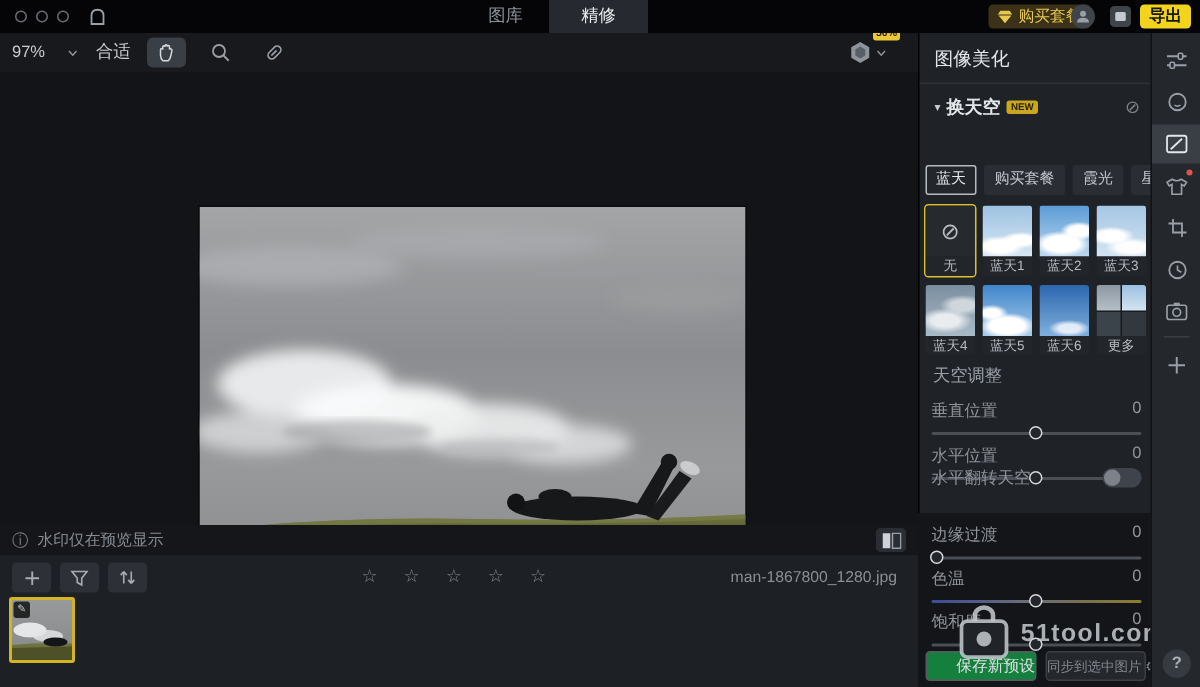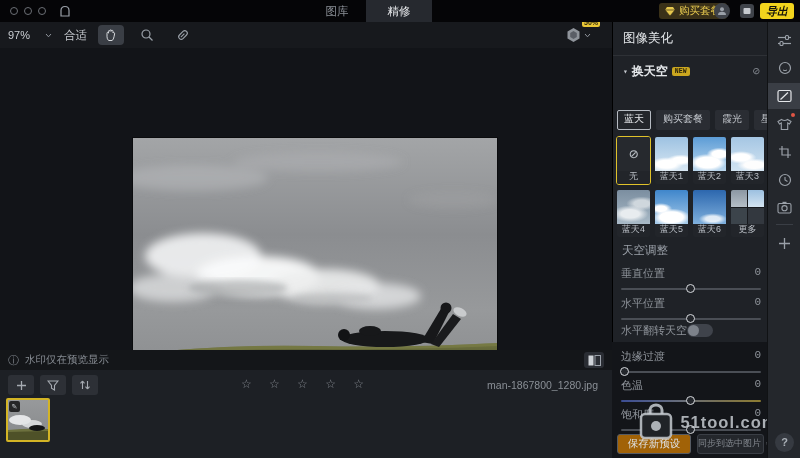--- a/index.html
+++ b/index.html
@@ -14,21 +14,21 @@
   .tab { position:absolute; top:0; height:22px; line-height:22px; text-align:center; font-size:11.5px; }
   .tab-gallery { left:308px; width:58px; color:#8b9097; }
   .tab-retouch { left:366px; width:66px; background:#26292f; color:#e9ebee; }
   .buy-btn { position:absolute; left:659px; top:3px; height:16px; padding:0 6px; background:#3a3118;
              border-radius:3px; display:flex; align-items:center; gap:4px; color:#e6c84e; font-size:10.5px; }
   .avatar { position:absolute; left:714px; top:3px; width:16px; height:16px; background:#3f434a; border-radius:50%;
             display:flex; align-items:center; justify-content:center; }
   .msg-icon { position:absolute; left:740px; top:4px; width:14px; height:14px; background:#3f434a; border-radius:3px;
               display:flex; align-items:center; justify-content:center; }
   .export-btn { position:absolute; left:760px; top:3px; width:34px; height:16px; background:#f2d41d; border-radius:3px;
-                color:#15150a; font-size:11px; font-weight:bold; text-align:center; line-height:16px;font-style:italic; }
+                color:#15150a; font-size:11px; font-weight:bold; text-align:center; line-height:16px; }
 
   
   .toolbar { position:absolute; left:0; top:22px; width:612px; height:26px; background:#17191d; z-index:10; }
   .zoom-sel { position:absolute; left:8px; top:0; height:26px; display:flex; align-items:center; gap:15px;
               color:#c9cdd2; font-size:11px; }
   .fit-btn { position:absolute; left:64px; top:0; height:26px; line-height:26px; color:#c9cdd2; font-size:11.5px; }
   .toolbtn { position:absolute; top:3px; width:26px; height:20px; border-radius:4px; display:flex;
              align-items:center; justify-content:center; }
   .toolbtn.sel { background:#3a3e45; }
   .quality { position:absolute; left:566px; top:5px; display:flex; align-items:center; gap:3px; }
@@ -53,21 +53,21 @@
             display:flex; align-items:center; justify-content:center; color:#a6abb2; }
   .stars { position:absolute; left:0; top:7px; width:612px; text-align:center; color:#80858c; font-size:12px;
            letter-spacing:7px; pointer-events:none; }
   .fname { position:absolute; right:14px; top:9px; color:#8a8f96; font-size:10.5px; }
   .fthumb { position:absolute; left:6px; top:28px; width:44px; height:44px; border:2px solid #d3b425; border-radius:2px; overflow:hidden; }
   .fthumb .badge { position:absolute; left:1px; top:1px; width:11px; height:11px; background:rgba(0,0,0,.75);
                    border-radius:2px; color:#cfd3d8; font-size:7px; line-height:11px; text-align:center; }
 
   
   .panel { position:absolute; left:612px; top:22px; width:155px; height:320px; background:#1f2227;
-           border-left:1px solid #000; z-index:5;font-family:Liberation Mono, monospace; }
+           border-left:1px solid #000; z-index:5; }
   .p-head { position:absolute; left:0; top:0; width:155px; height:34px; border-bottom:1px solid #2e3136;
             color:#e4e7ea; font-size:12.5px; line-height:34px; padding-left:10px; }
   .sec-row { position:absolute; left:10px; top:40px; width:137px; height:18px; display:flex; align-items:center; gap:4px; }
   .caret { color:#c6cad0; font-size:8px; }
   .sec-title { color:#e4e7ea; font-size:12px; font-weight:bold; }
   .new-badge { background:#caa61f; color:#2a230a; font-size:6.5px; font-weight:bold; padding:1px 3px; border-radius:2px; }
   .reset { margin-left:auto; color:#7c8188; font-size:12px; }
   .seg { position:absolute; left:6px; top:60px; width:143px; height:22px; background:#121417; border-radius:3px;
          display:flex; padding:2px; }
   .seg div { flex:1; text-align:center; font-size:10.5px; line-height:18px; color:#9aa0a8; border-radius:2px; }
@@ -95,28 +95,28 @@
   .sky-more div:nth-child(3){background:#3c444b;}
   .sky-more div:nth-child(4){background:#33383f;}
 
   .adj-title { position:absolute; left:9px; top:221px; color:#9aa0a8; font-size:11.5px; }
   .sgroup { position:absolute; left:8px; width:140px; }
   .shead { display:flex; justify-content:space-between; color:#8f949b; font-size:11px; }
   .track { position:relative; margin-top:7px; height:2px; background:#4a4e55; border-radius:1px; }
   .track.temp { background:linear-gradient(90deg,#3b4d94,#6a6f78 45%,#777054 70%,#8d7c31); }
   .knob { position:absolute; top:-4px; width:9px; height:9px; border:1.5px solid #d6d9dd; border-radius:50%; background:#23262b; }
   .k-mid { left:calc(50% - 5px); } .k-left { left:-1px; }
-  .toggle-row { position:absolute; left:8px; top:301px; width:140px; display:flex; align-items:center; }
+  .toggle-row { position:absolute; left:8px; top:289px; width:140px; display:flex; justify-content:space-between; align-items:center; }
   .toggle-row .lab { color:#8f949b; font-size:11px; }
   .toggle { width:26px; height:13px; background:#3f434b; border-radius:7px; position:relative; }
   .toggle .tk { position:absolute; left:1px; top:1px; width:11px; height:11px; border-radius:50%; background:#7d828a; }
 
   .p-footer { position:absolute; left:0; top:410px; width:155px; height:26px; display:flex; gap:6px; padding:2px 4px 0 4px; z-index:7; }
-  .save-btn { width:74px; height:20px; background:#a16207; border:1px solid #565b63; border-radius:3px;
-              color:#dde0e4; font-size:10.5px; line-height:18px; text-align:center; }
+  .save-btn { width:74px; height:20px; background:#15803d; border:1px solid #565b63; border-radius:3px;
+              color:#dde0e4; font-size:10.5px; line-height:18px; text-align:right; }
   .sync-btn { width:67px; height:20px; background:#24272c; border:1px solid #3a3e45; border-radius:3px;
               color:#83888f; font-size:9px; line-height:18px; text-align:center; white-space:nowrap; }
 
   
   .vbar { position:absolute; left:767px; top:22px; width:33px; height:436px; background:#24272c;
           border-left:1px solid #101214; z-index:6; }
   .vitem { position:absolute; left:0; width:33px; height:26px; display:flex; align-items:center; justify-content:center; }
   .vitem.sel { background:#3a3e45; }
   .vdot { position:absolute; right:6px; top:2px; width:4px; height:4px; background:#e05545; border-radius:50%; }
   .vdiv { position:absolute; left:8px; width:17px; height:1px; background:#3a3e45; }

